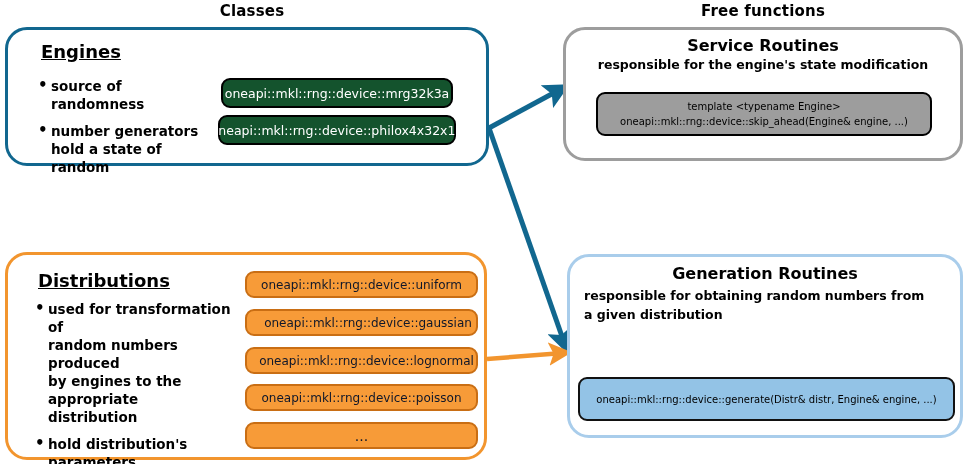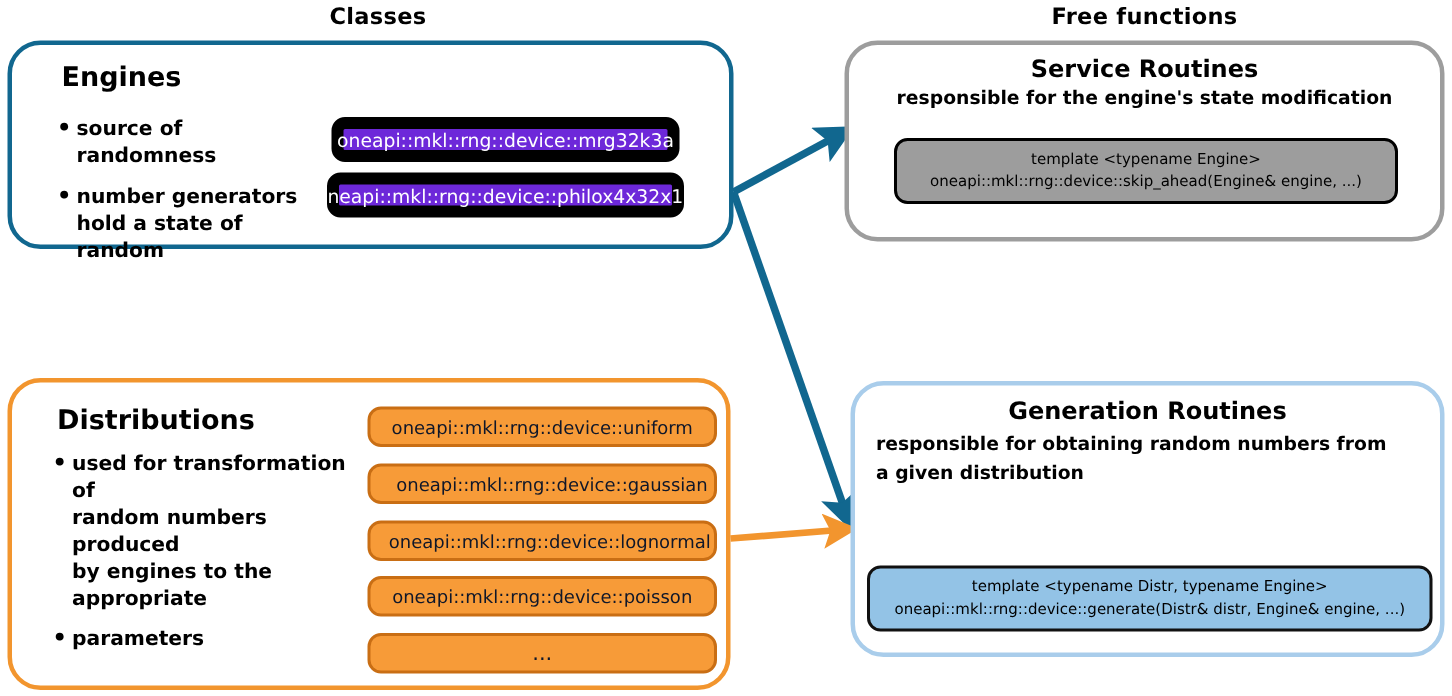--- a/index.html
+++ b/index.html
@@ -17,42 +17,42 @@
   #title-classes{left:152px;top:2px;width:200px;}
   #title-free{left:663px;top:2px;width:200px;}
 
   .panel{position:absolute;box-sizing:border-box;background:#fff;border-radius:22px;}
 
   #engines-panel{left:5px;top:27px;width:484px;height:139px;border:3px solid #11678f;}
   #distributions-panel{left:5px;top:252px;width:482px;height:208px;border:3px solid #f2952e;}
   #service-panel{left:563px;top:27px;width:400px;height:134px;border:3px solid #9d9d9d;}
   #generation-panel{left:567px;top:254px;width:396px;height:184px;border:3px solid #a9cdeb;}
 
-  .panel-heading{position:absolute;font-weight:bold;font-size:18px;color:#000;white-space:nowrap;}
+  .panel-heading{position:absolute;font-weight:bold;font-size:18px;color:#000;white-space:nowrap;text-decoration:underline;}
   #engines-heading{left:41px;top:41px;}
   #distributions-heading{left:38px;top:270px;}
 
   .center-heading{position:absolute;text-align:center;font-weight:bold;color:#000;}
   #service-heading{left:563px;top:36px;width:400px;font-size:16px;}
   #service-sub{left:563px;top:57px;width:400px;font-size:12.5px;font-weight:bold;line-height:15px;}
   #generation-heading{left:567px;top:264px;width:396px;font-size:16px;}
   #generation-sub{left:584px;top:286px;width:372px;font-size:12.5px;font-weight:bold;line-height:19px;text-align:left;}
 
   .bullets{position:absolute;margin:0;padding:0;list-style:none;font-size:13.5px;font-weight:bold;line-height:18px;}
   #engines-bullets{left:38px;top:77px;width:180px;}
   #distributions-bullets{left:35px;top:300px;width:205px;}
   .bullets li{position:relative;padding-left:13px;margin-bottom:9px;}
   .bullets li::before{content:"\2022";position:absolute;left:0;top:-1px;font-size:15px;}
   .bullets li .ind{display:block;}
 
   .pill{
     position:absolute;box-sizing:border-box;display:flex;align-items:center;
     justify-content:center;text-align:center;border-radius:9px;white-space:nowrap;
   }
-  .pill-engine{background:#6d28d9;border:8px solid #000000;color:#ffffff;font-size:12.5px;
+  .pill-engine{background:#14532d;border:2px solid #000000;color:#ffffff;font-size:12.5px;
     left:221px;width:232px;height:30px;}
   #pill-mrg{top:78px;}
   #pill-philox{top:115px;left:218px;width:238px;}
 
   .pill-distr{background:#f79b38;border:2px solid #c96e14;color:#0f172a;font-size:12px;
     left:245px;width:233px;height:27px;}
   #pill-uniform{top:271px;}
   #pill-gaussian{top:309px;padding-left:13px;}
   #pill-lognormal{top:347px;padding-left:10px;}
   #pill-poisson{top:384px;}
@@ -100,22 +100,24 @@
 <div class="pill pill-engine" id="pill-mrg">oneapi::mkl::rng::device::mrg32k3a</div>
 <div class="pill pill-engine" id="pill-philox">oneapi::mkl::rng::device::philox4x32x10</div>
 
 <div class="panel" id="distributions-panel"></div>
 <div class="panel-heading" id="distributions-heading">Distributions</div>
 <ul class="bullets" id="distributions-bullets">
   <li>
     <span class="ind">used for transformation of</span>
     <span class="ind">random numbers produced</span>
     <span class="ind">by engines to the appropriate</span>
+    <span class="ind">distribution</span>
   </li>
   <li>
+    <span class="ind">hold distribution's</span>
     <span class="ind">parameters</span>
   </li>
 </ul>
 <div class="pill pill-distr" id="pill-uniform">oneapi::mkl::rng::device::uniform</div>
 <div class="pill pill-distr" id="pill-gaussian">oneapi::mkl::rng::device::gaussian</div>
 <div class="pill pill-distr" id="pill-lognormal">oneapi::mkl::rng::device::lognormal</div>
 <div class="pill pill-distr" id="pill-poisson">oneapi::mkl::rng::device::poisson</div>
 <div class="pill pill-distr" id="pill-ellipsis">...</div>
 
 <div class="panel" id="service-panel"></div>
@@ -126,15 +128,14 @@
   <span>oneapi::mkl::rng::device::skip_ahead(Engine&amp; engine, ...)</span>
 </div>
 
 <div class="panel" id="generation-panel"></div>
 <div class="center-heading" id="generation-heading">Generation Routines</div>
 <div class="center-heading" id="generation-sub">
   <span style="display:block">responsible for obtaining random numbers from</span>
   <span style="display:block">a given distribution</span>
 </div>
 <div class="code-box" id="generation-code">
-  <span>template &lt;typename Distr, typename Engine&gt;</span>
   <span>oneapi::mkl::rng::device::generate(Distr&amp; distr, Engine&amp; engine, ...)</span>
 </div>
 
 </body></html>

